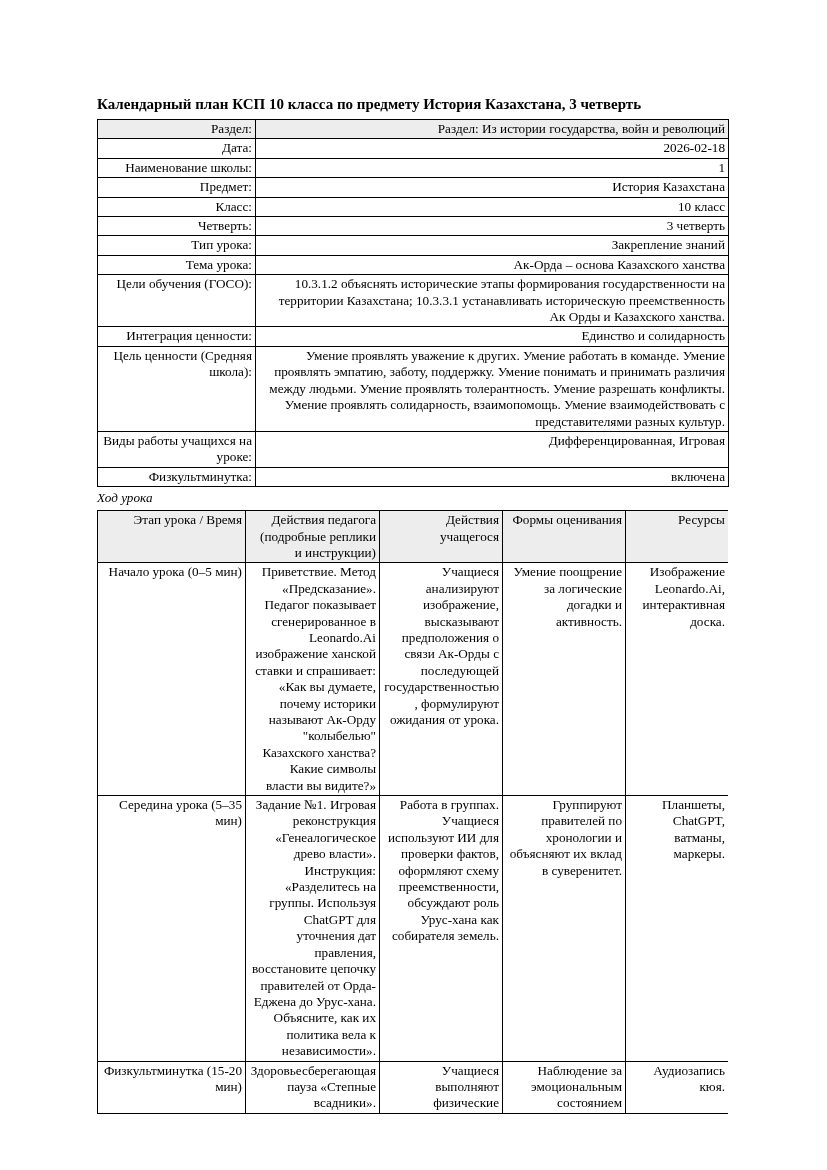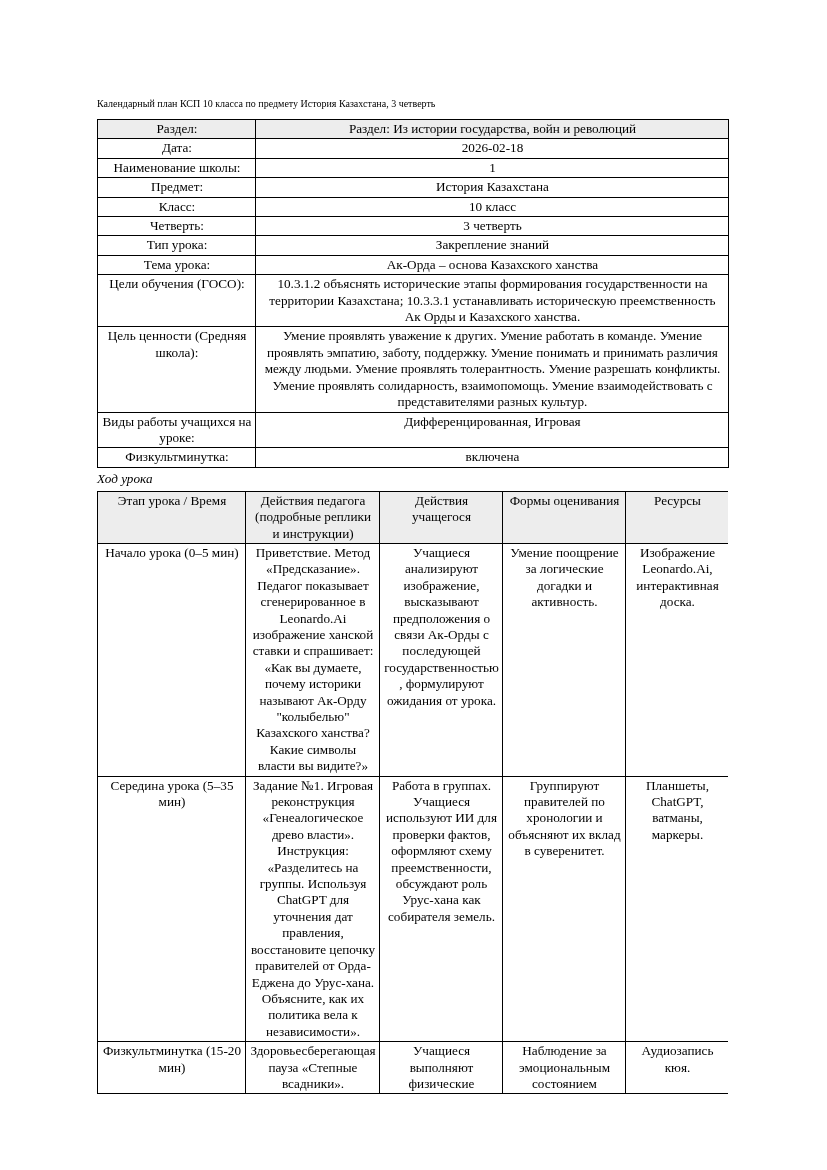--- a/index.html
+++ b/index.html
@@ -23,45 +23,45 @@
     box-sizing: border-box;
     padding: 0;
   }
   .content {
     position: absolute;
     left: 97px;
     top: 96px;
     width: 631px;
   }
   .doc-title {
-    font-size: 10px;
+    font-size: 15px;
     line-height: 16px;
     margin: 0 0 7px 0;
     white-space: nowrap;
-    font-weight: normal;
+    font-weight: bold;
   }
   .section-caption {
     font-size: 13.2px;
     line-height: 16px;
     margin: 3px 0 4px 0;
     font-style: italic;
   }
   table.doc-table {
     border-collapse: collapse;
     width: 631px;
     table-layout: fixed;
     font-size: 13.2px;
     line-height: 16.4px;
   }
   table.doc-table td,
   table.doc-table th {
     border: 1px solid #000000;
     vertical-align: top;
     padding: 1px 3px 1px 4px;
-    text-align: center;
+    text-align: right;
     font-weight: normal;
     word-wrap: break-word;
     overflow-wrap: break-word;
     hyphens: none;
   }
   
   table.info-table col.c-label { width: 158px; }
   table.info-table col.c-value { width: 473px; }
   tr.shaded > td { background: #ededed; }
 
@@ -124,20 +124,24 @@
             <td>Тип урока:</td>
             <td>Закрепление знаний</td>
           </tr>
           <tr>
             <td>Тема урока:</td>
             <td>Ак-Орда – основа Казахского ханства</td>
           </tr>
           <tr>
             <td>Цели обучения (ГОСО):</td>
             <td>10.3.1.2 объяснять исторические этапы формирования государственности на территории Казахстана; 10.3.3.1 устанавливать историческую преемственность Ак Орды и Казахского ханства.</td>
+          </tr>
+          <tr>
+            <td>Интеграция ценности:</td>
+            <td>Единство и солидарность</td>
           </tr>
           <tr>
             <td>Цель ценности (Средняя школа):</td>
             <td>Умение проявлять уважение к других. Умение работать в команде. Умение проявлять эмпатию, заботу, поддержку. Умение понимать и принимать различия между людьми. Умение проявлять толерантность. Умение разрешать конфликты. Умение проявлять солидарность, взаимопомощь. Умение взаимодействовать с представителями разных культур.</td>
           </tr>
           <tr>
             <td>Виды работы учащихся на уроке:</td>
             <td>Дифференцированная, Игровая</td>
           </tr>
           <tr>

